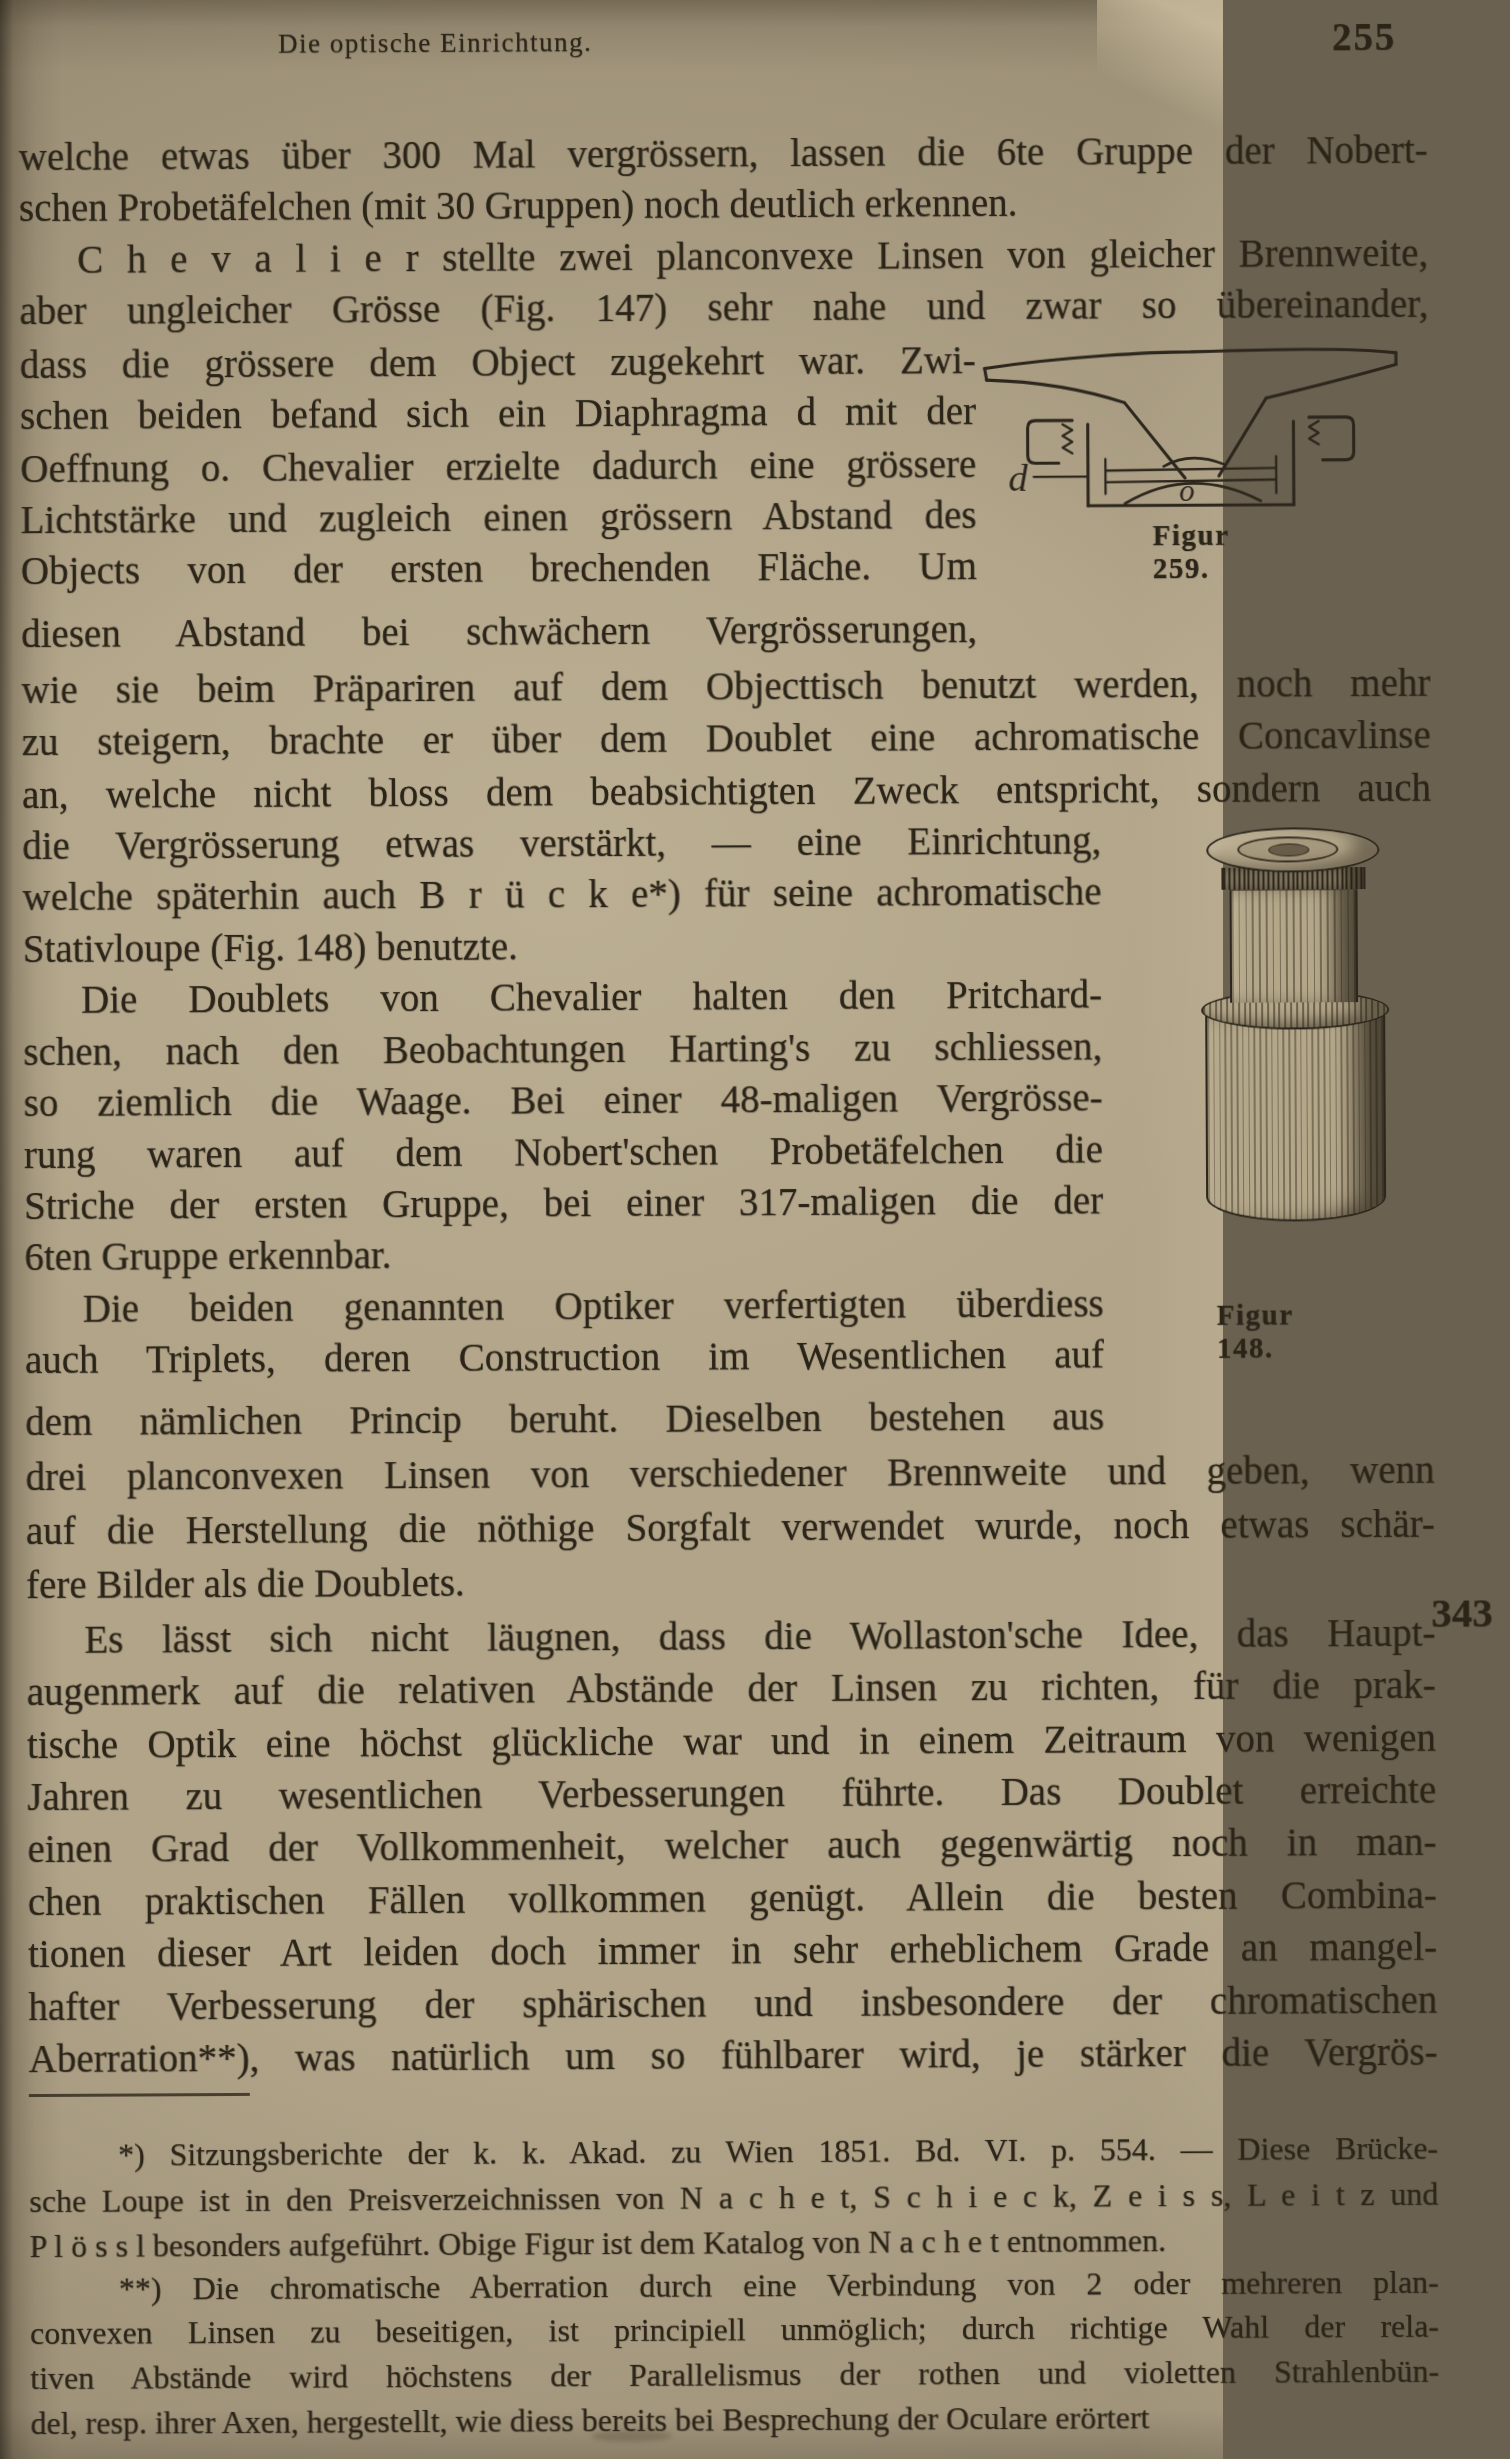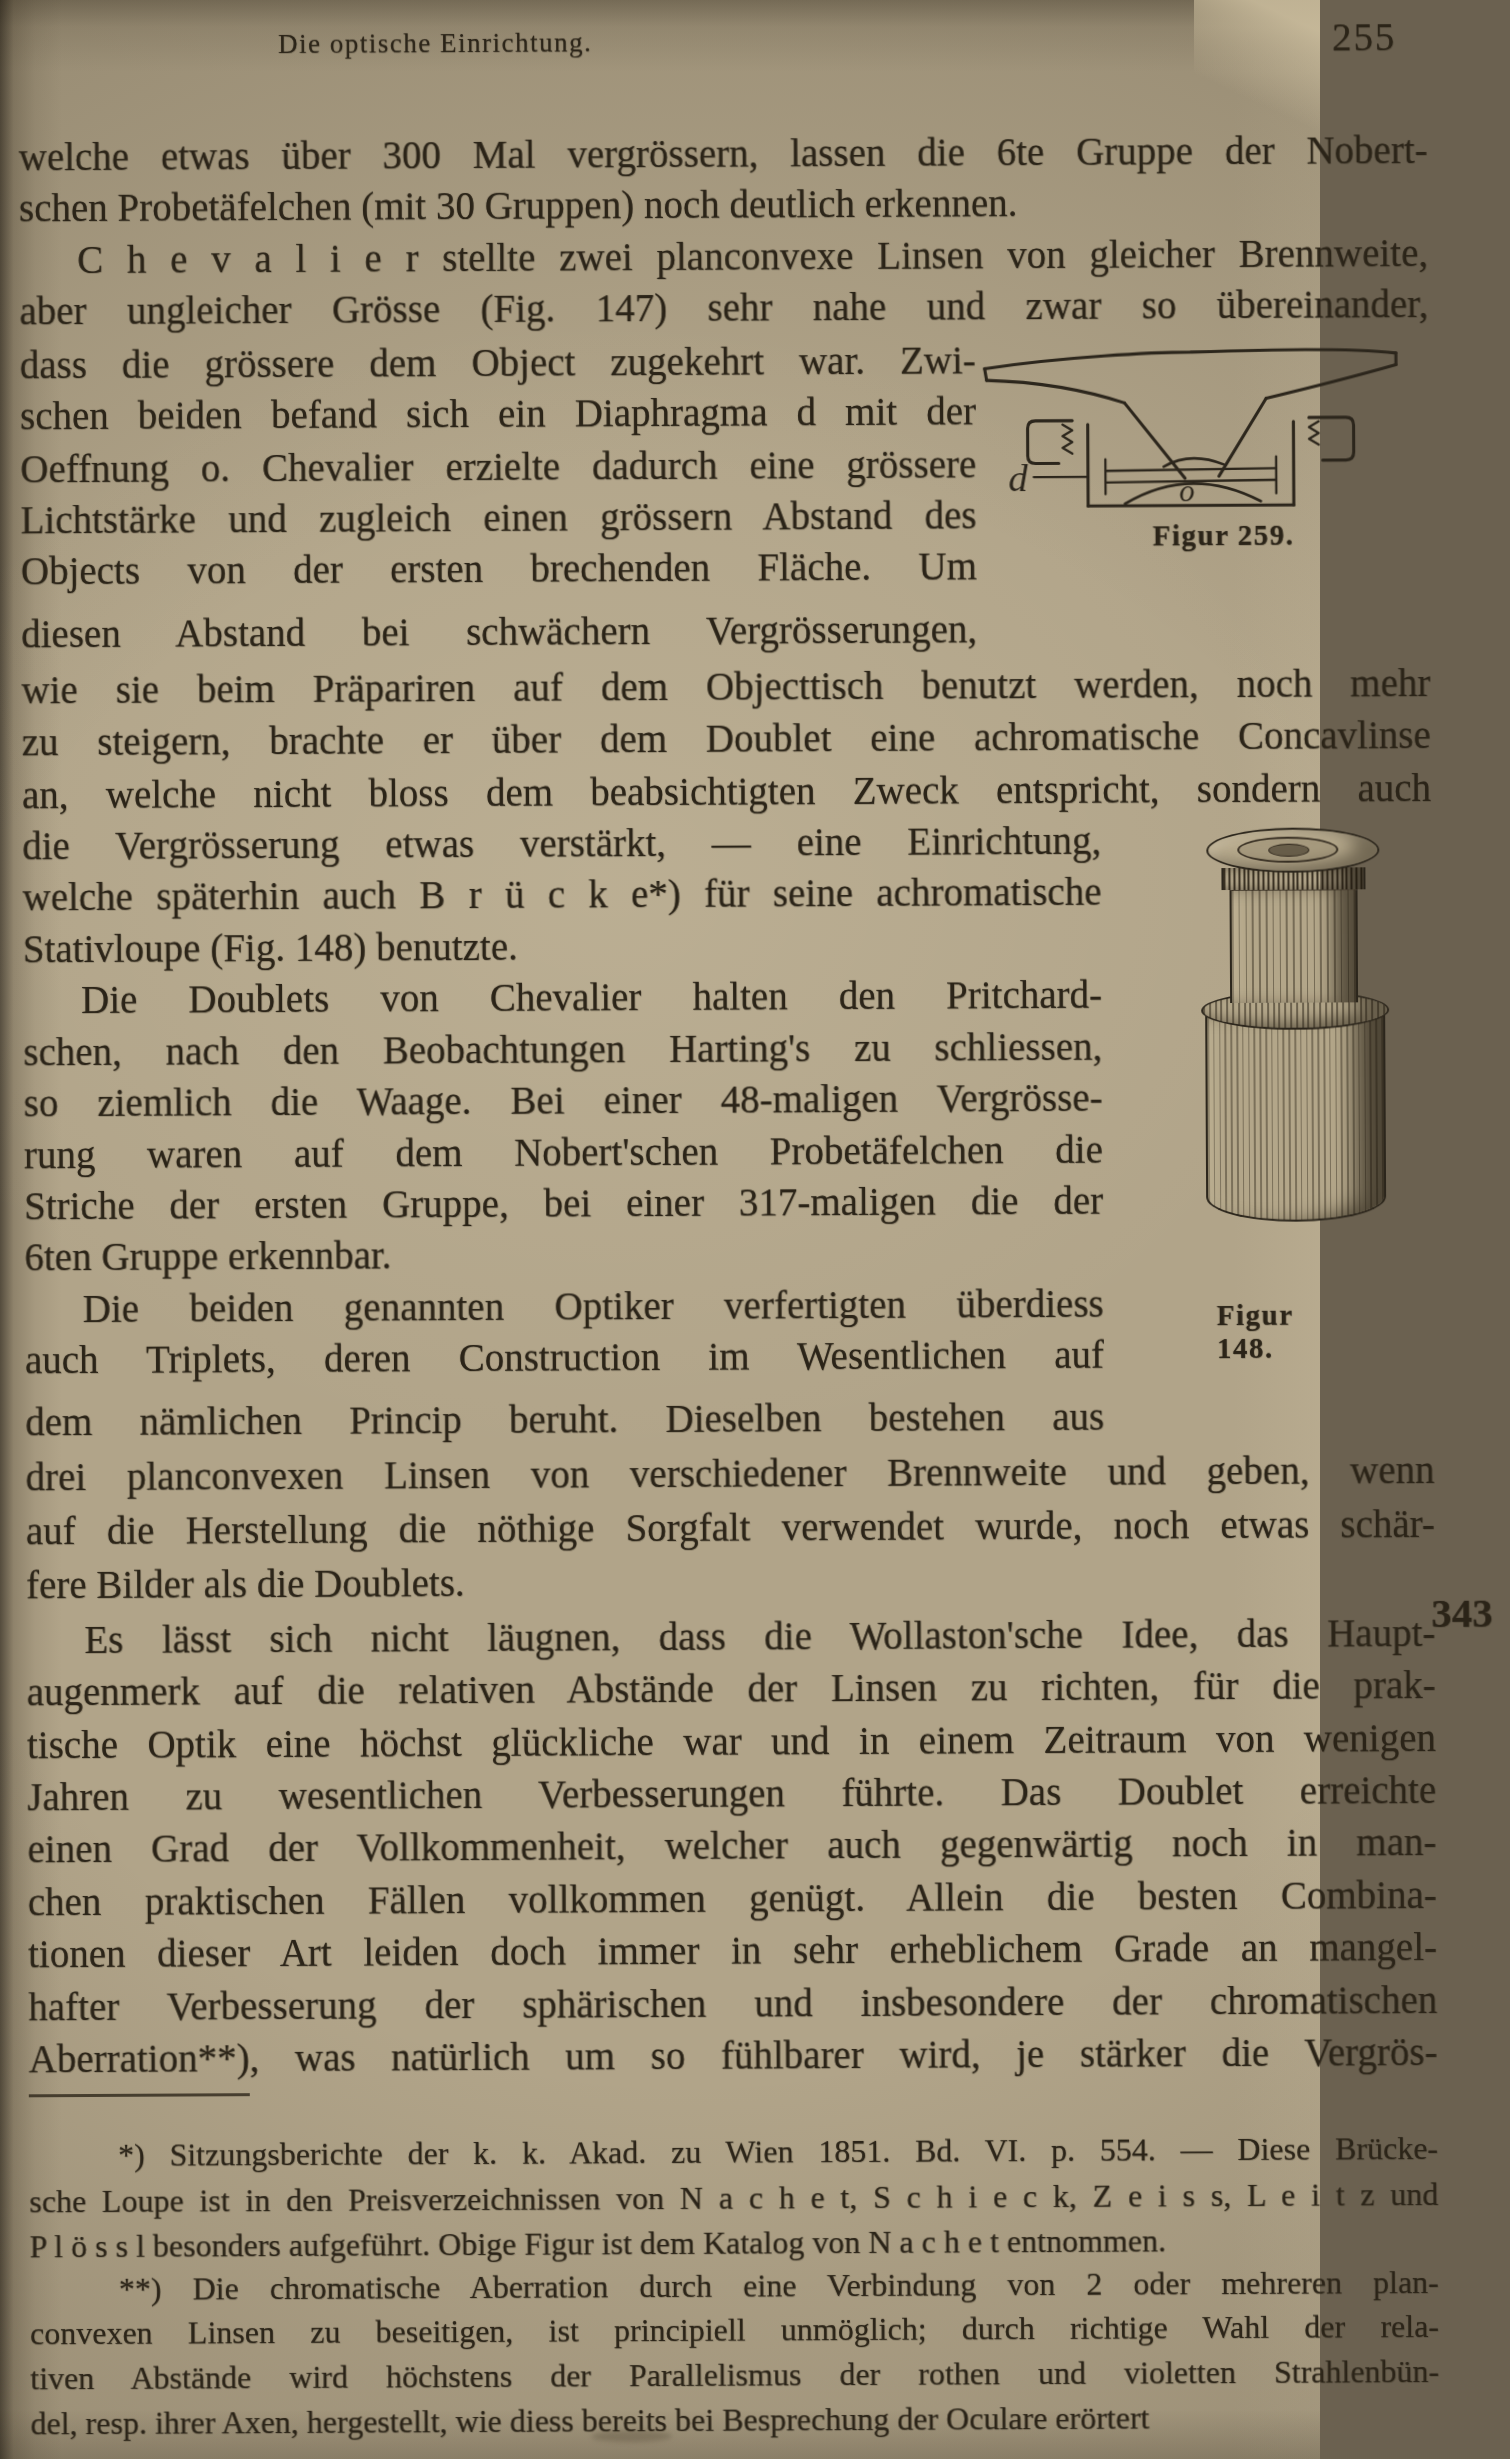--- a/index.html
+++ b/index.html
@@ -1,39 +1,39 @@
 <!DOCTYPE html>
 <html><head>
 <meta charset="utf-8">
 <style>
   html,body{margin:0;padding:0;}
   body{width:1511px;height:2460px;overflow:hidden;background:#6b6150;}
   .page{
-    position:relative;width:1320px;height:2460px;
+    position:relative;width:1223px;height:2460px;
     background:
       radial-gradient(ellipse 1067px 825px at 46% 36%, rgba(255,244,214,0.13), transparent 70%),
       radial-gradient(ellipse 1456px 1456px at 52% 52%, transparent 55%, rgba(48,40,26,0.20) 100%),
       linear-gradient(90deg, rgba(22,17,10,0.60) 0px, rgba(64,54,38,0.30) 13.6px, rgba(64,54,38,0.10) 35px, transparent 62px),
       linear-gradient(180deg, rgba(52,44,30,0.38) 0px, rgba(52,44,30,0.12) 27px, transparent 72px),
       linear-gradient(0deg, rgba(52,44,30,0.22) 0px, transparent 50px),
       linear-gradient(270deg, rgba(205,192,162,0.22) 0px, transparent 87px),
       #b1a489;
     font-family:"Liberation Serif","DejaVu Serif",serif;
     color:#2b2418;
   }
   .content{position:absolute;inset:0;transform:rotate(-0.3deg);transform-origin:50% 40%;filter:blur(0.2px);}
   .ink{color:#2b2418;text-shadow:0 0 1px rgba(43,36,25,0.55), 0.6px 0.8px 0 rgba(43,36,25,0.16);}
   .ln{position:absolute;left:23px;font-size:39px;line-height:49px;height:52px;overflow:hidden;white-space:normal;}
   .w-full{width:1409px}
   .w-n1{width:956px}
   .w-n2{width:1079px}
   .just{text-align:justify;text-align-last:justify;}
   .fn{font-size:32px;line-height:43px;height:47px;}
   .header{position:absolute;left:283px;top:27px;font-size:27px;letter-spacing:1.5px;}
-  .pagenum{position:absolute;left:1337px;top:17.5px;font-size:39px;font-weight:400;letter-spacing:1.9px;}
+  .pagenum{position:absolute;left:1337px;top:17.5px;font-size:39px;font-weight:700;letter-spacing:1.9px;}
   .marginnum{position:absolute;left:1428px;top:1593px;font-size:41px;font-weight:700;}
   .fnrule{position:absolute;left:23px;top:2091px;width:221px;height:2.9px;background:rgba(45,37,25,0.8);}
   .figcap{position:absolute;font-size:29px;letter-spacing:1.5px;font-weight:600;}
   
   .f148{position:absolute;left:1201px;top:831px;width:194px;height:402px;}
   .f148 *{position:absolute;box-sizing:border-box;}
   .f148 .cap{left:5.8px;top:0;width:173px;height:45px;border:2.9px solid #2c261c;border-radius:50%;
     background:#b7aa8d;box-shadow:inset -21.3px -4.9px 15.5px rgba(35,28,18,0.45), inset 7.8px 3.9px 9.7px rgba(222,210,182,0.35);}
   .f148 .capInner{left:37px;top:8.7px;width:101px;height:26px;border:2.9px solid rgba(40,32,22,0.85);border-radius:50%;
     background:rgba(118,106,84,0.25);}

